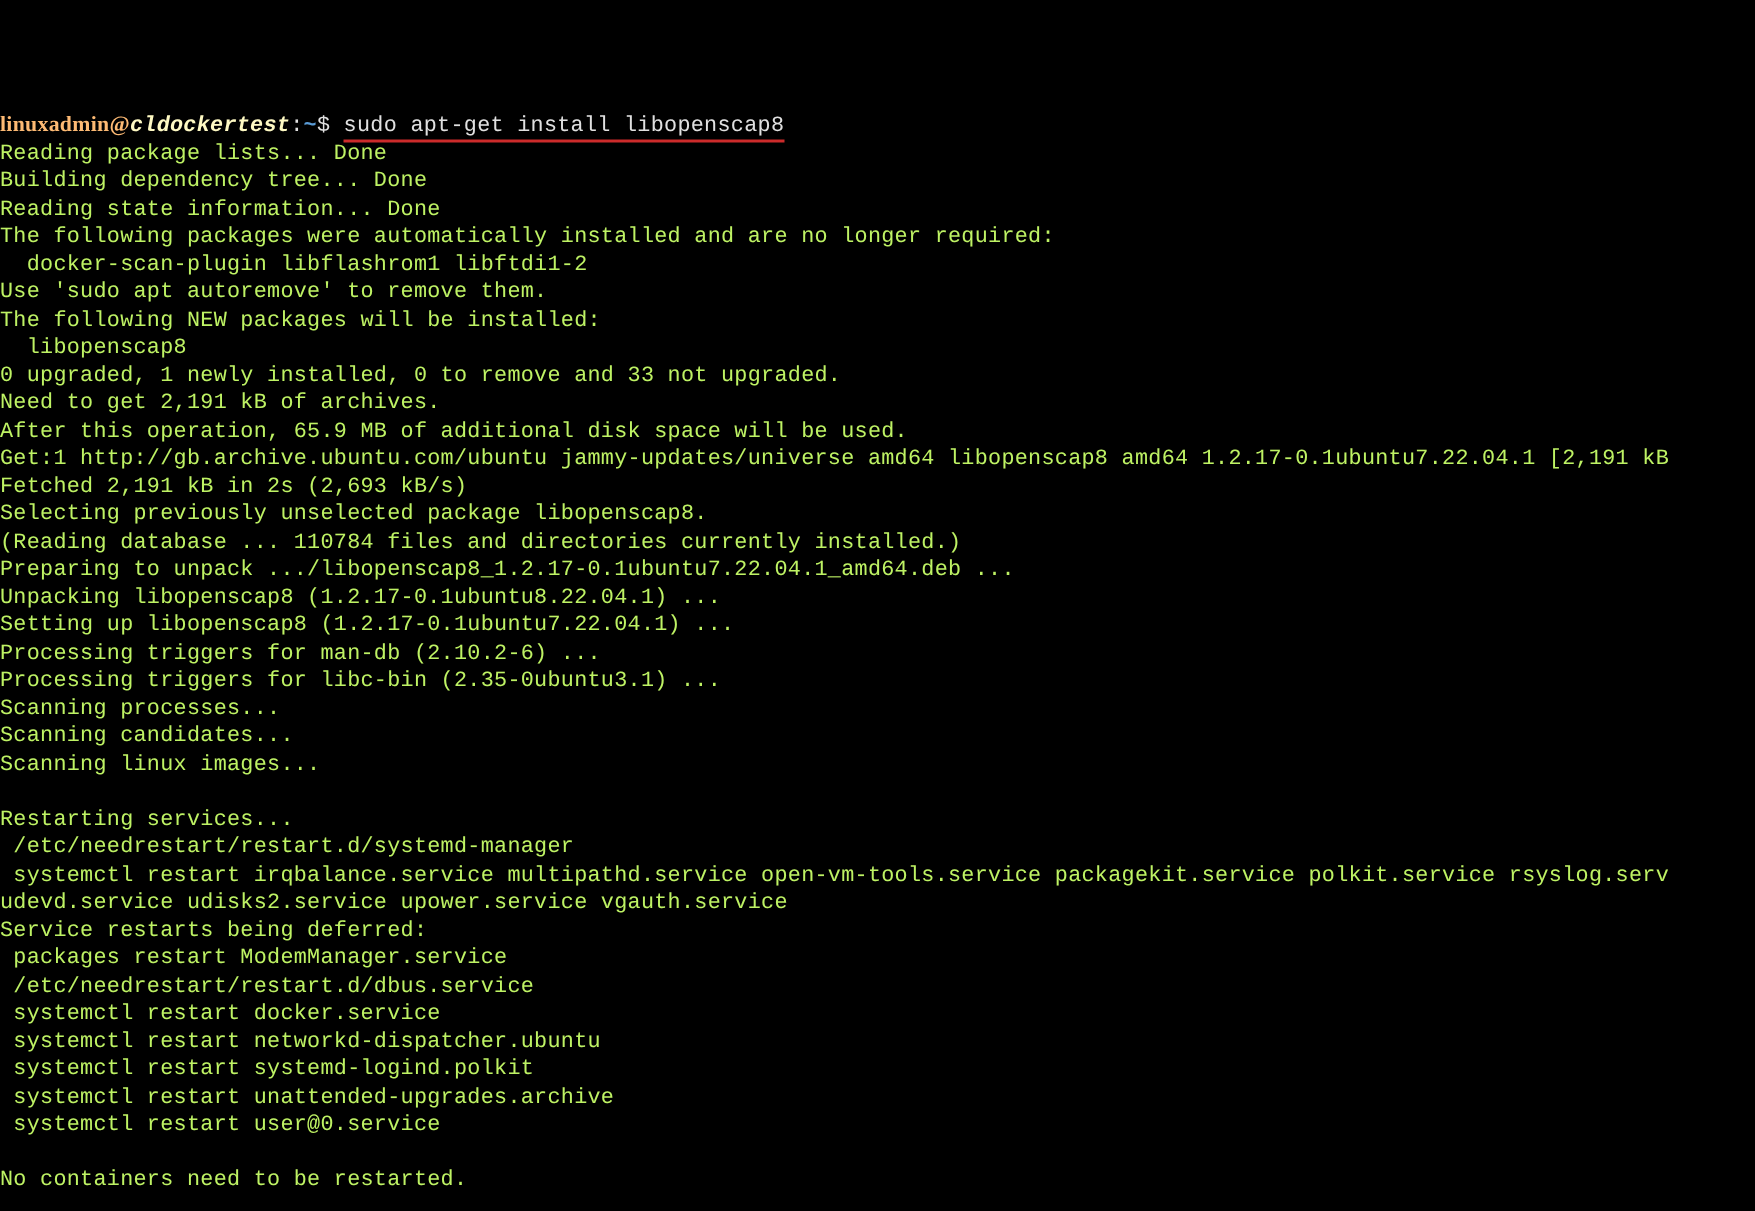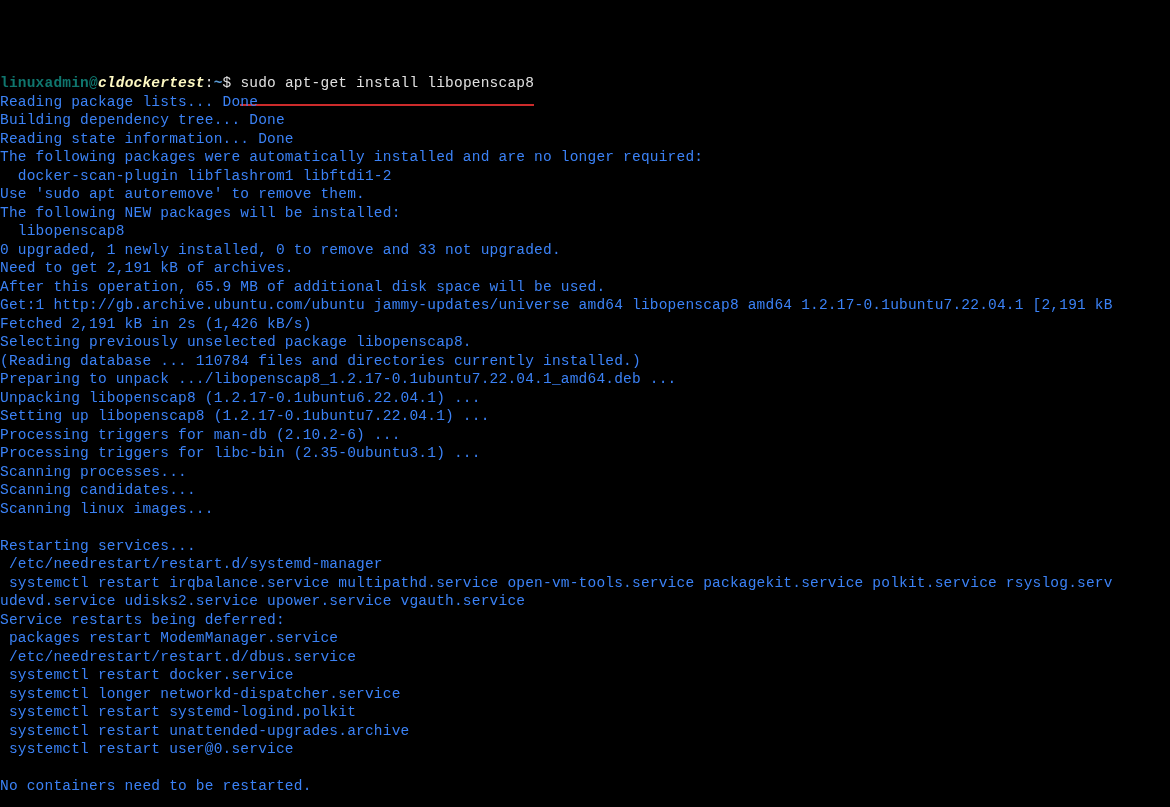--- a/index.html
+++ b/index.html
@@ -12,73 +12,73 @@
     line-height: 18.5px;
     width: 1170px;
     height: 807px;
     overflow: hidden;
     white-space: pre;
     letter-spacing: 0.2px;
   }
   .term {
     padding: 0;
   }
-  .prompt-user { color: #0f766e; font-weight: bold; }
+  .prompt-user { color: #fdba74; font-weight: bold; font-family: Liberation Serif, serif; }
   .prompt-host { color: #fef9c3; font-weight: bold; font-style: italic; }
   .prompt-colon { color: #e0e0e0; }
   .prompt-path { color: #5a9bd5; font-weight: bold; }
   .prompt-dollar { color: #e0e0e0; }
   .cmd {
     color: #e0e0e0;
     border-bottom: 2px solid #cc2b2b;
-    padding-bottom: 13px;
+    padding-bottom: 1px;
   }
   .outline {
-    color: #3b82f6;
+    color: #bef264;
     margin-top: 47px;
   }
 </style>
 </head>
 <body>
 <div class="term">
 <span class="outline"></span>
 <span><span class="prompt-user">linuxadmin</span><span class="prompt-user">@</span><span class="prompt-host">cldockertest</span><span class="prompt-colon">:</span><span class="prompt-path">~</span><span class="prompt-dollar">$ </span><span class="cmd">sudo apt-get install libopenscap8</span></span>
 <span class="outline">Reading package lists... Done</span>
 <span class="outline">Building dependency tree... Done</span>
 <span class="outline">Reading state information... Done</span>
 <span class="outline">The following packages were automatically installed and are no longer required:</span>
 <span class="outline">  docker-scan-plugin libflashrom1 libftdi1-2</span>
 <span class="outline">Use 'sudo apt autoremove' to remove them.</span>
 <span class="outline">The following NEW packages will be installed:</span>
 <span class="outline">  libopenscap8</span>
 <span class="outline">0 upgraded, 1 newly installed, 0 to remove and 33 not upgraded.</span>
 <span class="outline">Need to get 2,191 kB of archives.</span>
 <span class="outline">After this operation, 65.9 MB of additional disk space will be used.</span>
 <span class="outline">Get:1 http://gb.archive.ubuntu.com/ubuntu jammy-updates/universe amd64 libopenscap8 amd64 1.2.17-0.1ubuntu7.22.04.1 [2,191 kB</span>
-<span class="outline">Fetched 2,191 kB in 2s (1,426 kB/s)</span>
+<span class="outline">Fetched 2,191 kB in 2s (2,693 kB/s)</span>
 <span class="outline">Selecting previously unselected package libopenscap8.</span>
 <span class="outline">(Reading database ... 110784 files and directories currently installed.)</span>
 <span class="outline">Preparing to unpack .../libopenscap8_1.2.17-0.1ubuntu7.22.04.1_amd64.deb ...</span>
-<span class="outline">Unpacking libopenscap8 (1.2.17-0.1ubuntu6.22.04.1) ...</span>
+<span class="outline">Unpacking libopenscap8 (1.2.17-0.1ubuntu8.22.04.1) ...</span>
 <span class="outline">Setting up libopenscap8 (1.2.17-0.1ubuntu7.22.04.1) ...</span>
 <span class="outline">Processing triggers for man-db (2.10.2-6) ...</span>
 <span class="outline">Processing triggers for libc-bin (2.35-0ubuntu3.1) ...</span>
 <span class="outline">Scanning processes...</span>
 <span class="outline">Scanning candidates...</span>
 <span class="outline">Scanning linux images...</span>
 <span class="outline"></span>
 <span class="outline">Restarting services...</span>
 <span class="outline"> /etc/needrestart/restart.d/systemd-manager</span>
 <span class="outline"> systemctl restart irqbalance.service multipathd.service open-vm-tools.service packagekit.service polkit.service rsyslog.serv</span>
 <span class="outline">udevd.service udisks2.service upower.service vgauth.service</span>
 <span class="outline">Service restarts being deferred:</span>
 <span class="outline"> packages restart ModemManager.service</span>
 <span class="outline"> /etc/needrestart/restart.d/dbus.service</span>
 <span class="outline"> systemctl restart docker.service</span>
-<span class="outline"> systemctl longer networkd-dispatcher.service</span>
+<span class="outline"> systemctl restart networkd-dispatcher.ubuntu</span>
 <span class="outline"> systemctl restart systemd-logind.polkit</span>
 <span class="outline"> systemctl restart unattended-upgrades.archive</span>
 <span class="outline"> systemctl restart user@0.service</span>
 <span class="outline"></span>
 <span class="outline">No containers need to be restarted.</span>
 <span class="outline"></span>
 
 <span class="outline"></span>
 <span class="outline"></span>
 </div>

